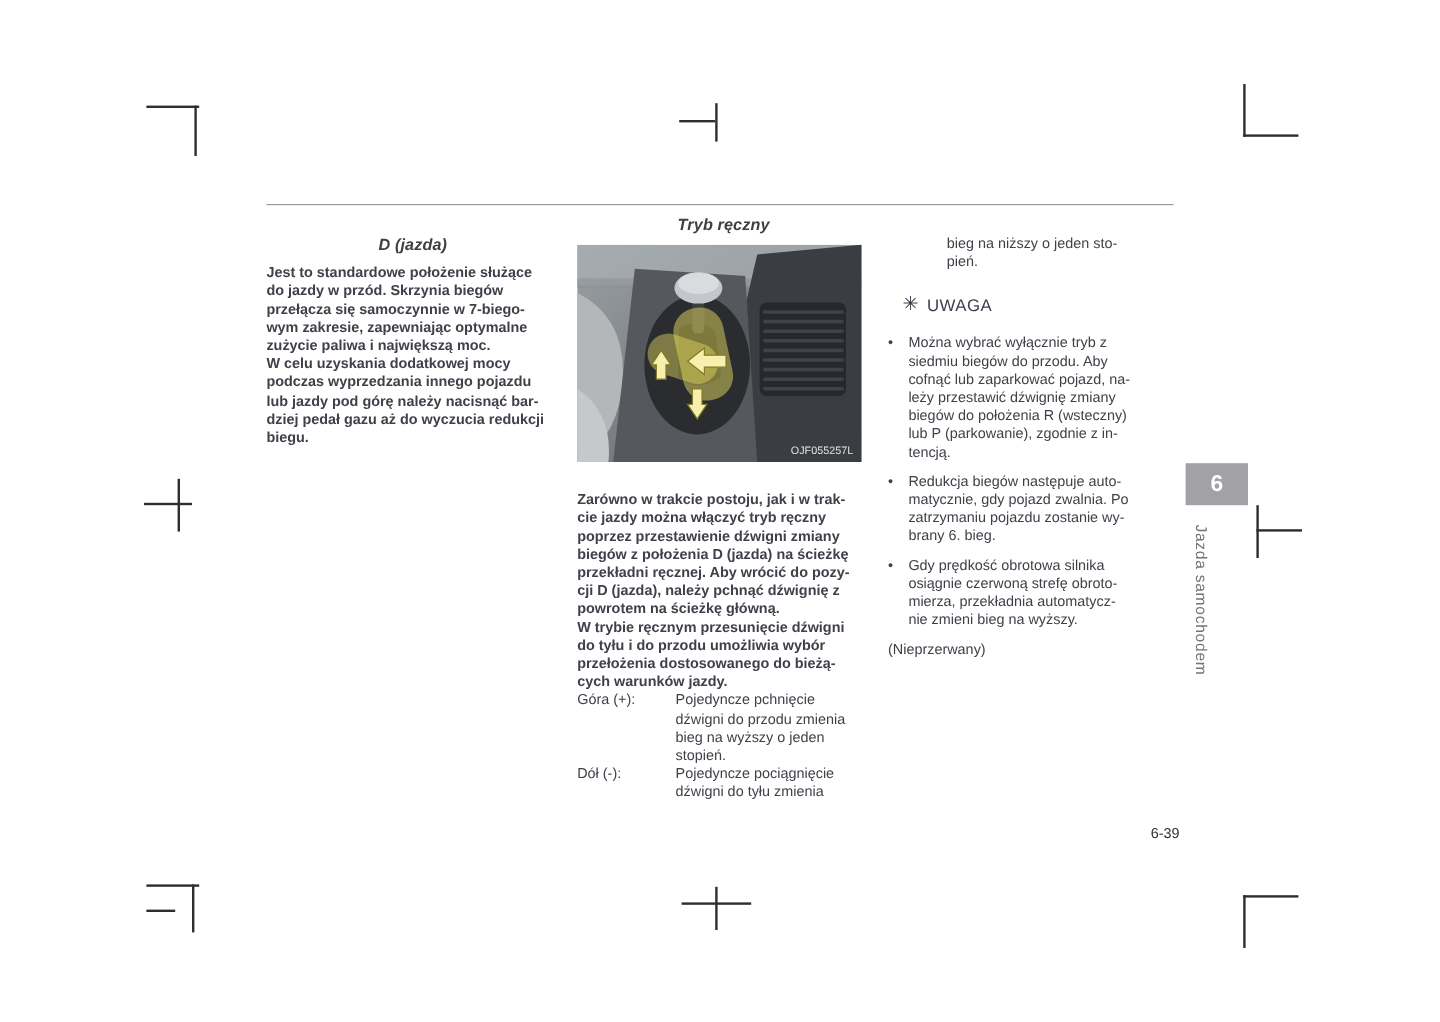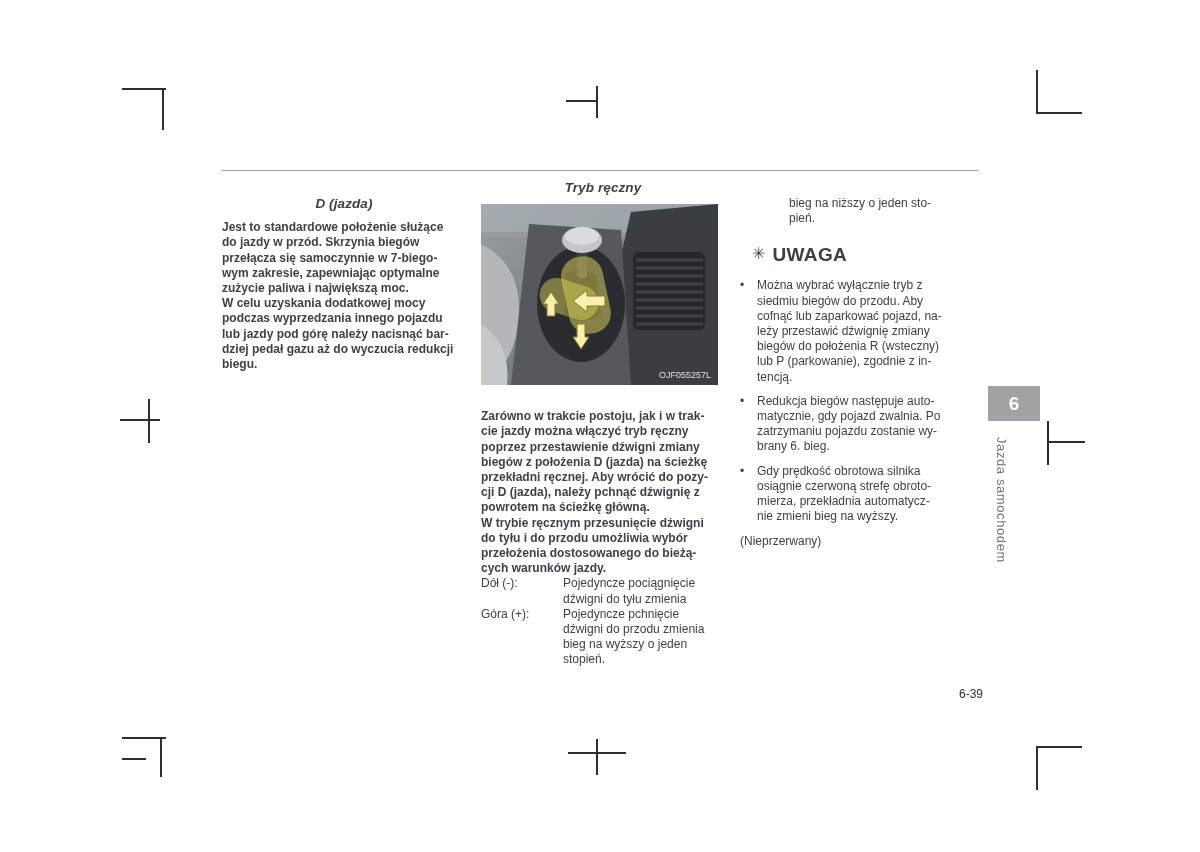--- a/index.html
+++ b/index.html
@@ -34,21 +34,21 @@
   .def-desc { flex:1; white-space:pre-line; }
 
   .continuation { margin-left:49px; white-space:pre-line; }
 
   .notice-heading {
     display:flex; align-items:center; gap:7px;
     margin:20px 0 16px 12px;
     color:#39404c;
   }
   .notice-icon { font-size:16px; line-height:1; }
-  .notice-title { font-size:19px; font-weight:bold; letter-spacing:.4px; }
+  .notice-title { font-size:14px; font-weight:normal; letter-spacing:.4px; }
 
   .bullet { display:flex; margin-bottom:9px; }
   .bullet-mark { width:17px; flex:none; }
   .bullet-text { flex:1; white-space:pre-line; }
 
   .footnote { margin-top:10px; }
 
   .chapter-tab {
     position:absolute; left:988px; top:386px; width:52px; height:35px;
     background:#a2a2a6; color:#ffffff;
@@ -144,30 +144,30 @@
 biegów z położenia D (jazda) na ścieżkę
 przekładni ręcznej. Aby wrócić do pozy-
 cji D (jazda), należy pchnąć dźwignię z
 powrotem na ścieżkę główną.
 W trybie ręcznym przesunięcie dźwigni
 do tyłu i do przodu umożliwia wybór
 przełożenia dostosowanego do bieżą-
 cych warunków jazdy.</p>
 
     <div class="def-row">
-      <span class="def-term">Dół (-):</span>
-      <span class="def-desc">Pojedyncze pociągnięcie
-dźwigni do tyłu zmienia</span>
-    </div>
-    <div class="def-row">
       <span class="def-term">Góra (+):</span>
       <span class="def-desc">Pojedyncze pchnięcie
 dźwigni do przodu zmienia
 bieg na wyższy o jeden
 stopień.</span>
+    </div>
+    <div class="def-row">
+      <span class="def-term">Dół (-):</span>
+      <span class="def-desc">Pojedyncze pociągnięcie
+dźwigni do tyłu zmienia</span>
     </div>
   </div>
 
   <div class="col col3">
     <p class="continuation">bieg na niższy o jeden sto-
 pień.</p>
 
     <div class="notice-heading">
       <span class="notice-icon">✳</span>
       <span class="notice-title">UWAGA</span>

